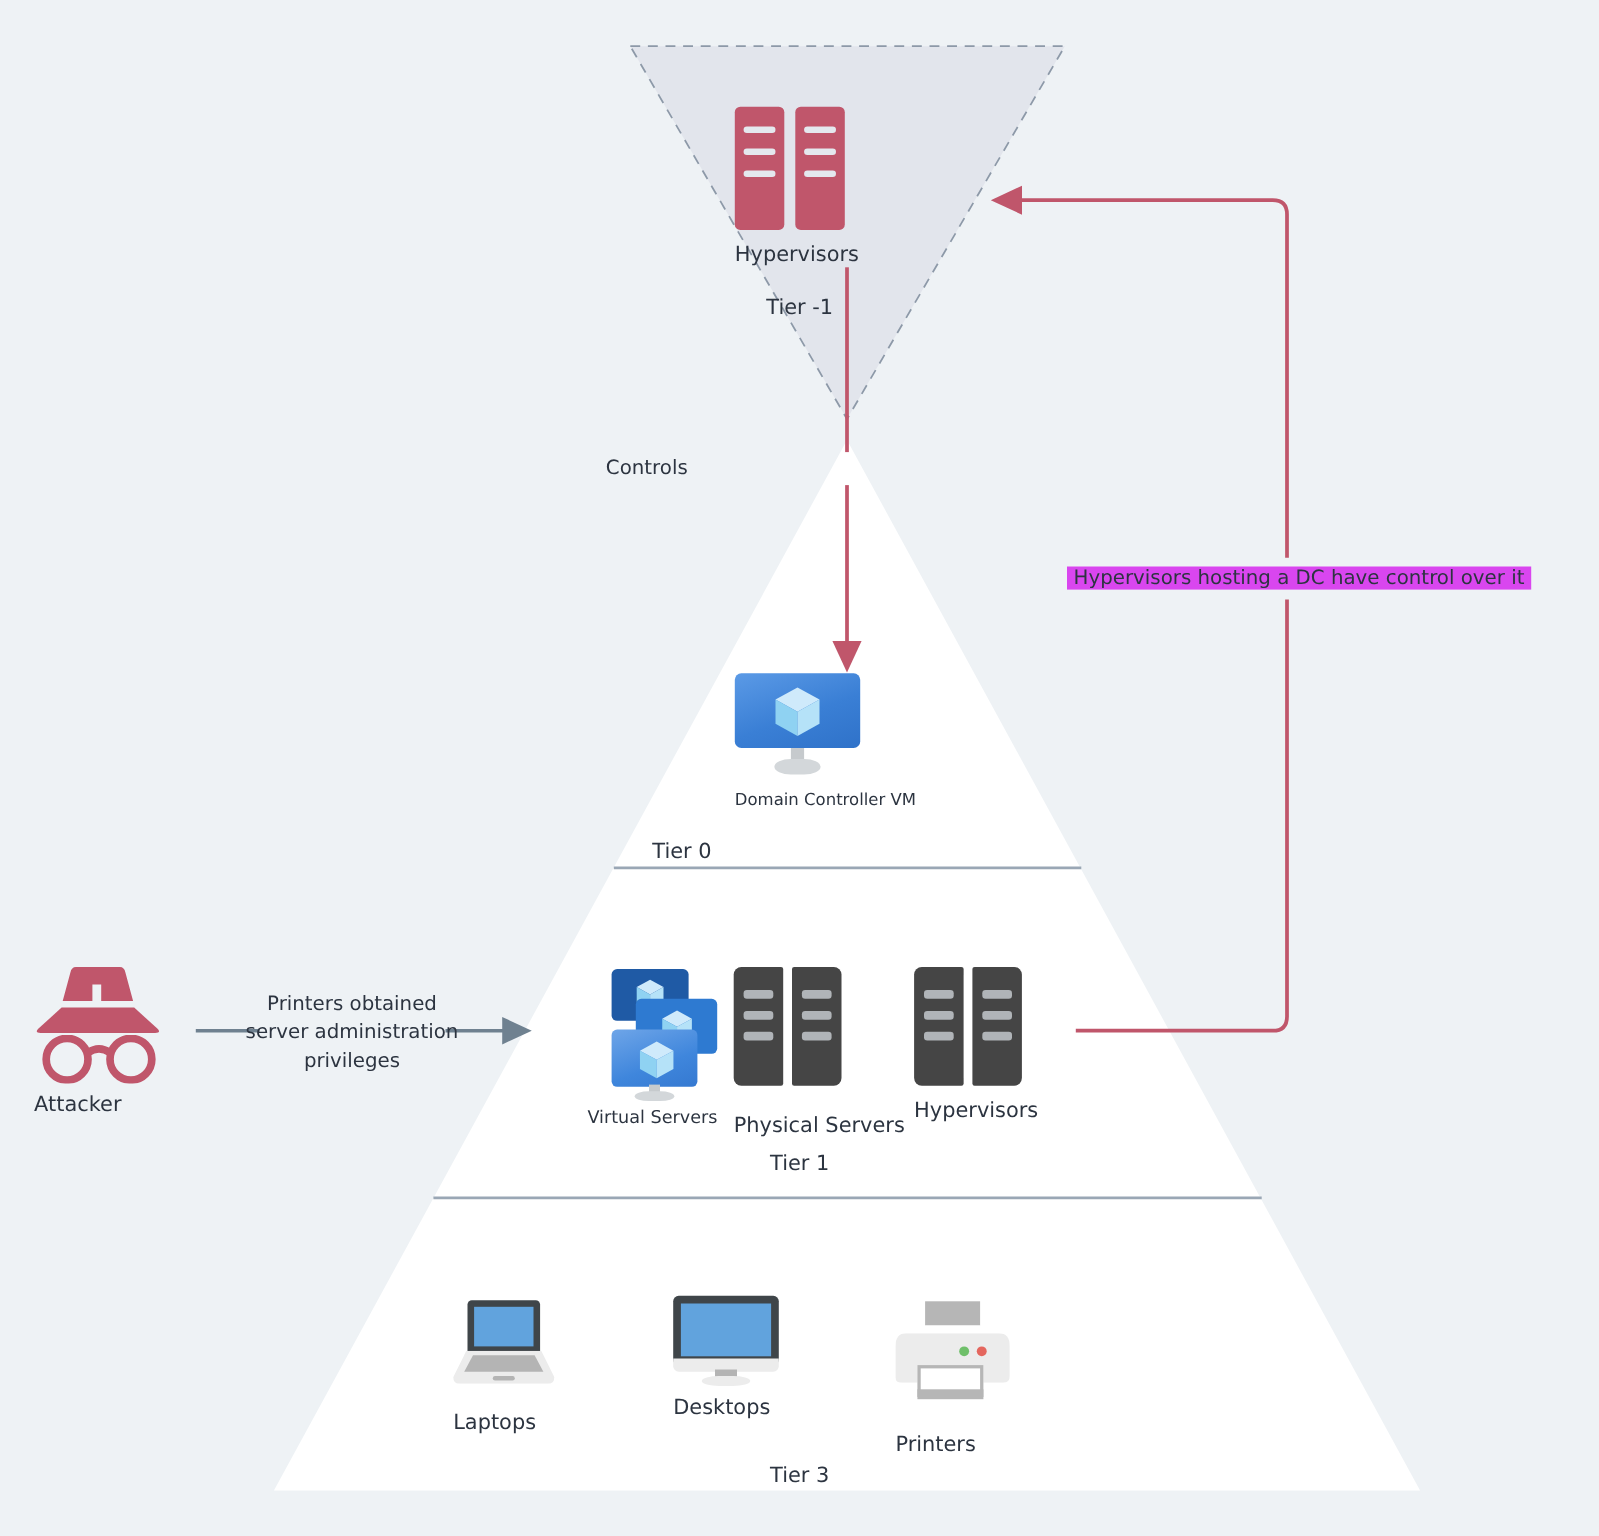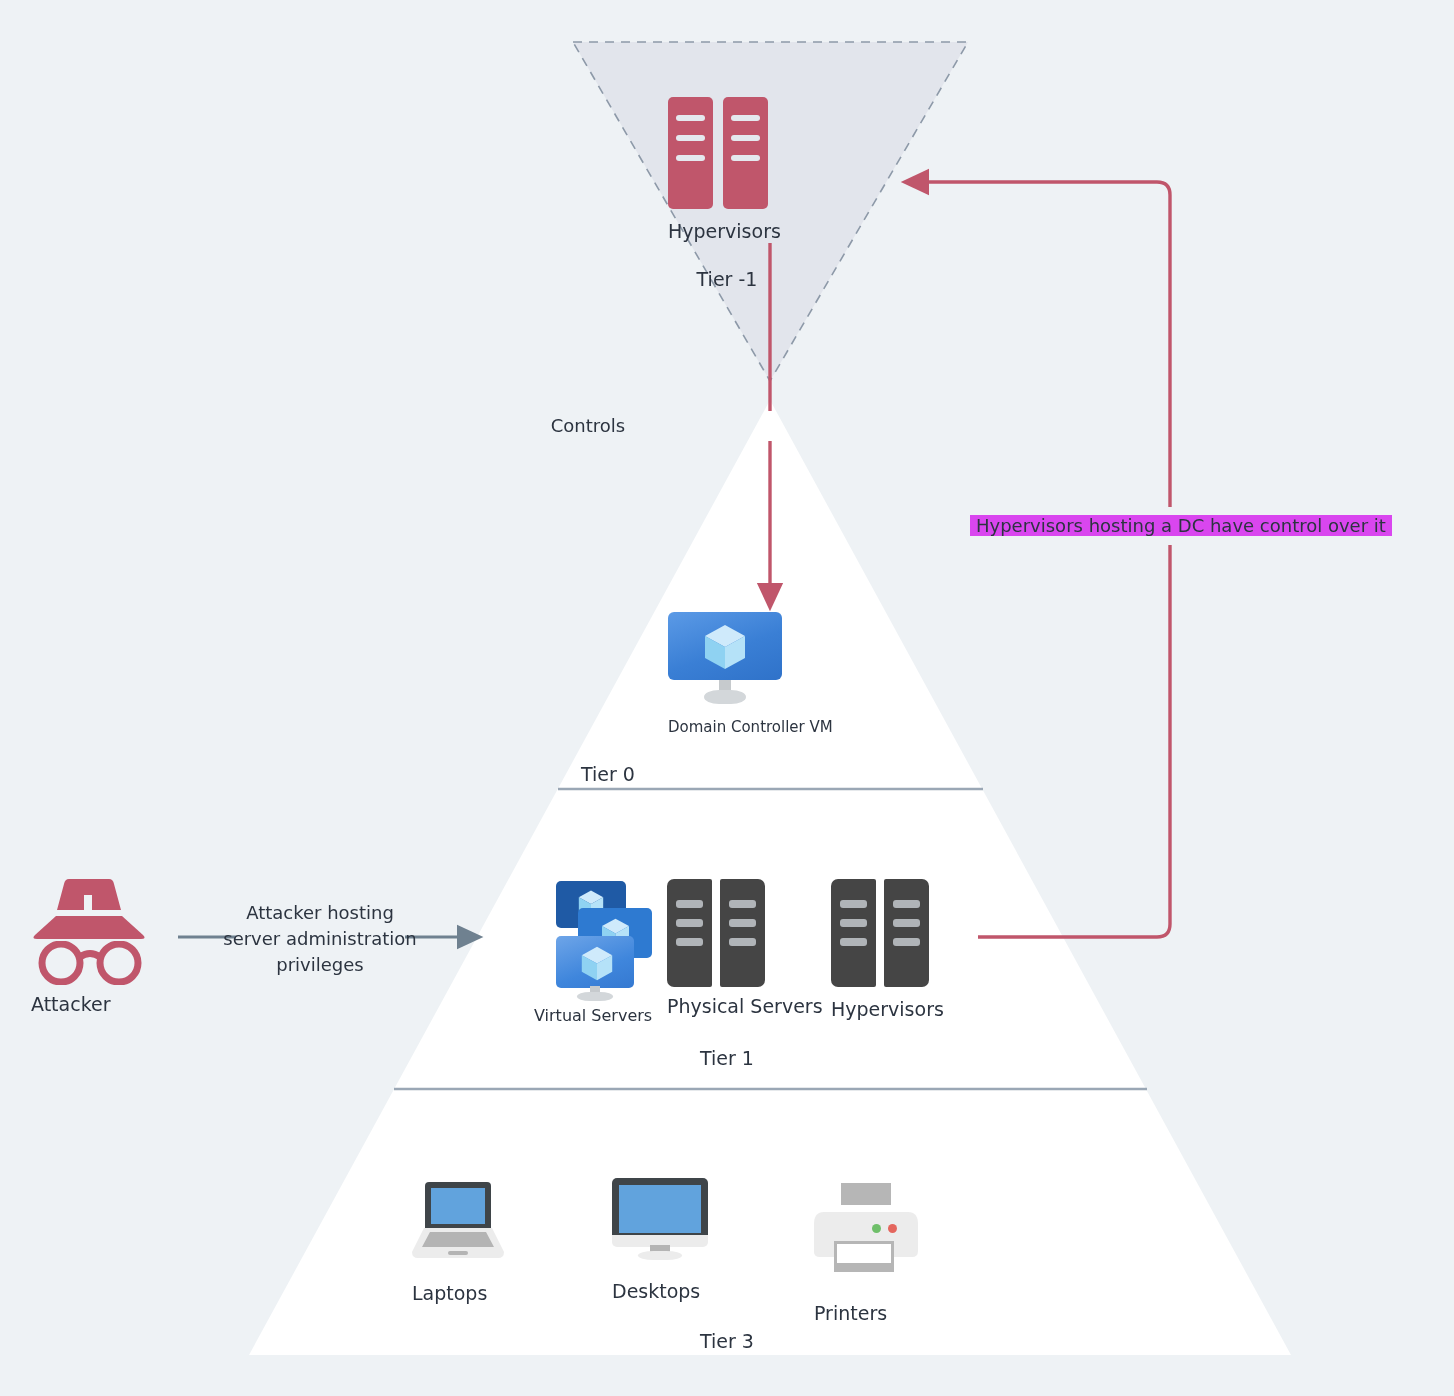--- a/index.html
+++ b/index.html
@@ -129,30 +129,30 @@
     <line x1="770" y1="441" x2="770" y2="597" stroke="#c0566b" stroke-width="3.4" marker-end="url(#arrow-red)"></line>
 
     <line x1="178" y1="937" x2="236" y2="937" stroke="#6f8190" stroke-width="3.2"></line>
     <line x1="405" y1="937" x2="470" y2="937" stroke="#6f8190" stroke-width="3.2" marker-end="url(#arrow-gray)"></line>
 
     <path d="M978,937 L1157,937 Q1170,937 1170,924 L1170,545" fill="none" stroke="#c0566b" stroke-width="3.4" stroke-linecap="butt"></path>
     <path d="M1170,507 L1170,195 Q1170,182 1157,182 L915,182" fill="none" stroke="#c0566b" stroke-width="3.4" marker-end="url(#arrow-red)"></path>
   </svg>
 
   <div class="tier-label" style="left:0; top:268px; width:1454px;">Tier -1</div>
-  <div class="tier-label" style="left:0; top:763px; width:1216px;">Tier 0</div>
+  <div class="tier-label" style="left:12px; top:763px; width:1216px;">Tier 0</div>
   <div class="tier-label" style="left:0; top:1047px; width:1454px;">Tier 1</div>
   <div class="tier-label" style="left:0; top:1330px; width:1454px;">Tier 3</div>
 
   <div class="edge-label" style="left:0; top:413px; width:1176px; font-size:18px;">
     <span style="background:#eef2f5; padding:0 9px;">Controls</span>
   </div>
 
   <div class="edge-label" style="left:185px; top:900px; width:270px; font-size:18px;">
-    <div>Attacker hosting</div>
+    <div>Printers obtained</div>
     <div>server administration</div>
     <div>privileges</div>
   </div>
 
   <div class="edge-label" style="left:970px; top:513px; width:430px; font-size:18px; text-align:left;">
     <span style="background:#d946ef; padding:0 6px;">Hypervisors hosting a DC have control over it</span>
   </div>
 
   <div class="node" style="left:668px; top:97px; width:204px;">
     <div class="icon-wrap rack" style="width:100px; height:112px;">
@@ -220,21 +220,21 @@
     <div class="icon-wrap rack" style="width:98px; height:108px;">
       <div class="bay" style="left:0;  width:45px; height:108px; background:#454545; border-radius:7px 2px 2px 7px;"></div>
       <div class="bay" style="left:53px; width:45px; height:108px; background:#454545; border-radius:2px 7px 7px 2px;"></div>
       <div class="slot" style="left:9px;  top:21px; width:27px; height:8px; background:#b0b4b8;"></div>
       <div class="slot" style="left:9px;  top:40px; width:27px; height:8px; background:#b0b4b8;"></div>
       <div class="slot" style="left:9px;  top:59px; width:27px; height:8px; background:#b0b4b8;"></div>
       <div class="slot" style="left:62px; top:21px; width:27px; height:8px; background:#b0b4b8;"></div>
       <div class="slot" style="left:62px; top:40px; width:27px; height:8px; background:#b0b4b8;"></div>
       <div class="slot" style="left:62px; top:59px; width:27px; height:8px; background:#b0b4b8;"></div>
     </div>
-    <div class="node-label" style="margin-top:8px; font-size:19px;">Physical Servers</div>
+    <div class="node-label" style="margin-top:25px; font-size:19px;">Physical Servers</div>
   </div>
 
   <div class="node" style="left:831px; top:879px; width:168px;">
     <div class="icon-wrap rack" style="width:98px; height:108px;">
       <div class="bay" style="left:0;  width:45px; height:108px; background:#454545; border-radius:7px 2px 2px 7px;"></div>
       <div class="bay" style="left:53px; width:45px; height:108px; background:#454545; border-radius:2px 7px 7px 2px;"></div>
       <div class="slot" style="left:9px;  top:21px; width:27px; height:8px; background:#b0b4b8;"></div>
       <div class="slot" style="left:9px;  top:40px; width:27px; height:8px; background:#b0b4b8;"></div>
       <div class="slot" style="left:9px;  top:59px; width:27px; height:8px; background:#b0b4b8;"></div>
       <div class="slot" style="left:62px; top:21px; width:27px; height:8px; background:#b0b4b8;"></div>
@@ -260,21 +260,21 @@
   <div class="node" style="left:612px; top:1178px; width:166px;">
     <div class="icon-wrap" style="width:96px; height:82px;">
       <div class="lid" style="left:0; top:0; width:96px; height:63px; border-radius:5px;"></div>
       <div class="lid-screen" style="left:7px; top:7px; width:82px; height:48px;"></div>
       <div style="position:absolute; left:0; top:57px; width:96px; height:12px;
                   background:#ececec; border-radius:0 0 5px 5px;"></div>
       <div style="position:absolute; left:38px; top:67px; width:20px; height:9px; background:#b4b4b4;"></div>
       <div style="position:absolute; left:26px; top:73px; width:44px; height:9px;
                   background:#ececec; border-radius:50% / 70%;"></div>
     </div>
-    <div class="node-label" style="margin-top:20px; font-size:19px;">Desktops</div>
+    <div class="node-label" style="margin-top:8px; font-size:19px;">Desktops</div>
   </div>
 
   <div class="node" style="left:814px; top:1183px; width:166px;gap:16px;">
     <div class="icon-wrap" style="width:104px; height:92px;">
 
       <div class="pr-part" style="left:27px; top:0; width:50px; height:22px; background:#b6b6b6;"></div>
       <div class="pr-part" style="left:27px; top:22px; width:50px; height:11px; background:#ffffff;"></div>
 
       <svg class="pr-part" style="left:0; top:29px;" width="104" height="45" viewBox="0 0 104 45">
         <path d="M10,0 Q0,0 0,12 L0,40 Q0,45 6,45 L98,45 Q104,45 104,39 L104,12 Q104,0 94,0 Z" fill="#ececec"></path>

